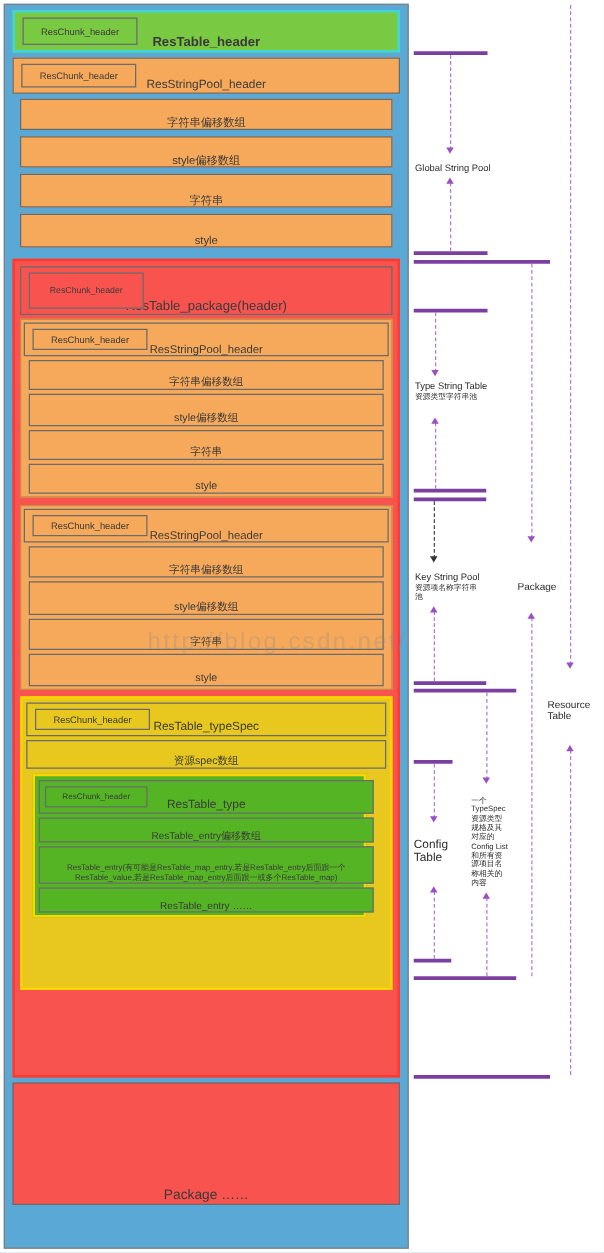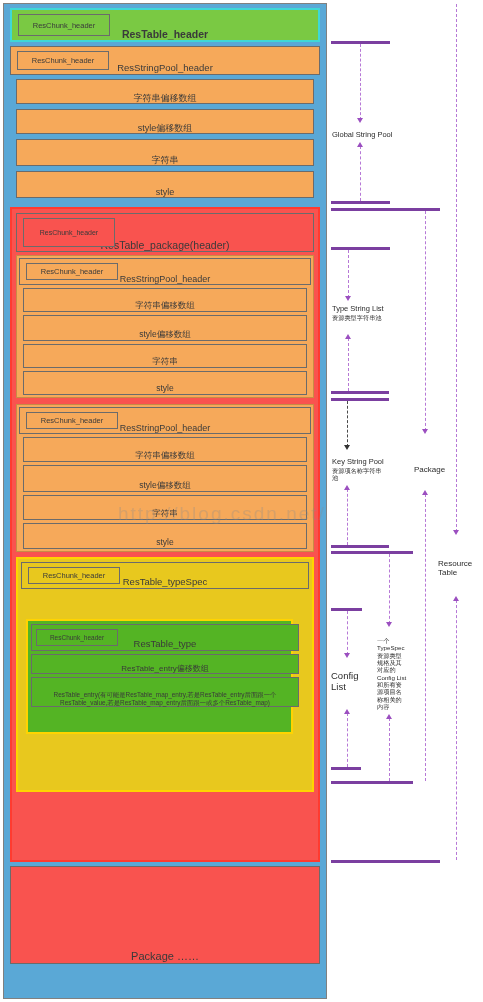--- a/index.html
+++ b/index.html
@@ -127,31 +127,37 @@
         </div>
       </div>
 
       <div class="outlined-yellow" style="position:absolute;left:4px;top:348px;width:298px;height:235px;background:#e8c81e;box-sizing:border-box;">
 
         <div class="blk yellow hdrstrip" style="position:absolute;left:3px;top:3px;width:288px;height:27px;">
           <span class="chunkbox" style="background:#e8c81e;">ResChunk_header</span>
           <span class="lbl" style="font-size:9.5px;margin-top:16px;">ResTable_typeSpec</span>
         </div>
 
+        <div class="blk yellow" style="position:absolute;left:3px;top:33px;width:288px;height:23px;">
+          <span class="lbl" style="font-size:8.5px;">资源spec数组</span>
+        </div>
 
         <div style="position:absolute;left:8px;top:60px;width:267px;height:115px;background:#54b424;border:2px solid #ffd400;box-sizing:border-box;">
           <div class="blk green2 hdrstrip" style="position:absolute;left:3px;top:3px;width:268px;height:27px;">
             <span class="chunkbox" style="background:#54b424;left:4px;width:82px;font-size:6.5px;">ResChunk_header</span>
             <span class="lbl" style="font-size:9.5px;">ResTable_type</span>
           </div>
           <div class="blk green2" style="position:absolute;left:3px;top:33px;width:268px;height:20px;">
             <span class="lbl" style="font-size:8px;">ResTable_entry偏移数组</span>
           </div>
           <div class="blk green2" style="position:absolute;left:3px;top:56px;width:268px;height:30px;padding:0 4px;">
             <span class="lbl" style="font-size:6.4px;">ResTable_entry(有可能是ResTable_map_entry,若是ResTable_entry后面跟一个ResTable_value,若是ResTable_map_entry后面跟一或多个ResTable_map)</span>
+          </div>
+          <div class="blk green2" style="position:absolute;left:3px;top:89px;width:268px;height:20px;">
+            <span class="lbl" style="font-size:8px;">ResTable_entry      ……</span>
           </div>
         </div>
 
       </div>
 
     </div>
 
     <div class="blk red" style="position:absolute;left:6px;top:862px;width:310px;height:98px;">
       <span class="lbl" style="font-size:11px;">Package  ……</span>
     </div>
@@ -167,39 +173,39 @@
     <div class="arw up" style="left:357px;top:142px;"></div>
     <div class="atext" style="left:332px;top:131px;font-size:7.5px;">Global String Pool</div>
 
     <div class="hline" style="left:331px;top:208px;width:109px;"></div>
     <div class="hline" style="left:331px;top:247px;width:59px;"></div>
     <div class="hline" style="left:331px;top:391px;width:58px;"></div>
     <div class="vdash" style="left:348px;top:250px;height:48px;"></div>
     <div class="arw down" style="left:345px;top:296px;"></div>
     <div class="vdash" style="left:348px;top:338px;height:53px;"></div>
     <div class="arw up" style="left:345px;top:334px;"></div>
-    <div class="atext" style="left:332px;top:305px;font-size:7.5px;">Type String List</div>
+    <div class="atext" style="left:332px;top:305px;font-size:7.5px;">Type String Table</div>
     <div class="atext" style="left:332px;top:314px;font-size:6.2px;width:52px;">资源类型字符串池</div>
 
     <div class="hline" style="left:331px;top:398px;width:58px;"></div>
     <div class="hline" style="left:331px;top:545px;width:58px;"></div>
     <div class="vdash dark" style="left:347px;top:401px;height:46px;"></div>
     <div class="arw down dk" style="left:344px;top:445px;"></div>
     <div class="vdash" style="left:347px;top:489px;height:56px;"></div>
     <div class="arw up" style="left:344px;top:485px;"></div>
     <div class="atext" style="left:332px;top:458px;font-size:7.5px;">Key String Pool</div>
     <div class="atext" style="left:332px;top:467px;font-size:6.2px;width:54px;">资源项名称字符串池</div>
 
     <div class="hline" style="left:331px;top:608px;width:31px;"></div>
     <div class="hline" style="left:331px;top:767px;width:30px;"></div>
     <div class="vdash" style="left:347px;top:611px;height:44px;"></div>
     <div class="arw down" style="left:344px;top:653px;"></div>
     <div class="vdash" style="left:347px;top:713px;height:54px;"></div>
     <div class="arw up" style="left:344px;top:709px;"></div>
-    <div class="atext" style="left:331px;top:670px;font-size:9.5px;width:34px;">Config List</div>
+    <div class="atext" style="left:331px;top:670px;font-size:9.5px;width:34px;">Config Table</div>
 
     <div class="hline" style="left:331px;top:551px;width:82px;"></div>
     <div class="hline" style="left:331px;top:781px;width:82px;"></div>
     <div class="vdash" style="left:389px;top:554px;height:70px;"></div>
     <div class="arw down" style="left:386px;top:622px;"></div>
     <div class="vdash" style="left:389px;top:718px;height:63px;"></div>
     <div class="arw up" style="left:386px;top:714px;"></div>
     <div class="atext" style="left:377px;top:637px;font-size:6.2px;width:30px;">一个TypeSpec资源类型规格及其对应的Config List和所有资源项目名称相关的内容</div>
 
     <div class="vdash" style="left:425px;top:211px;height:220px;"></div>

